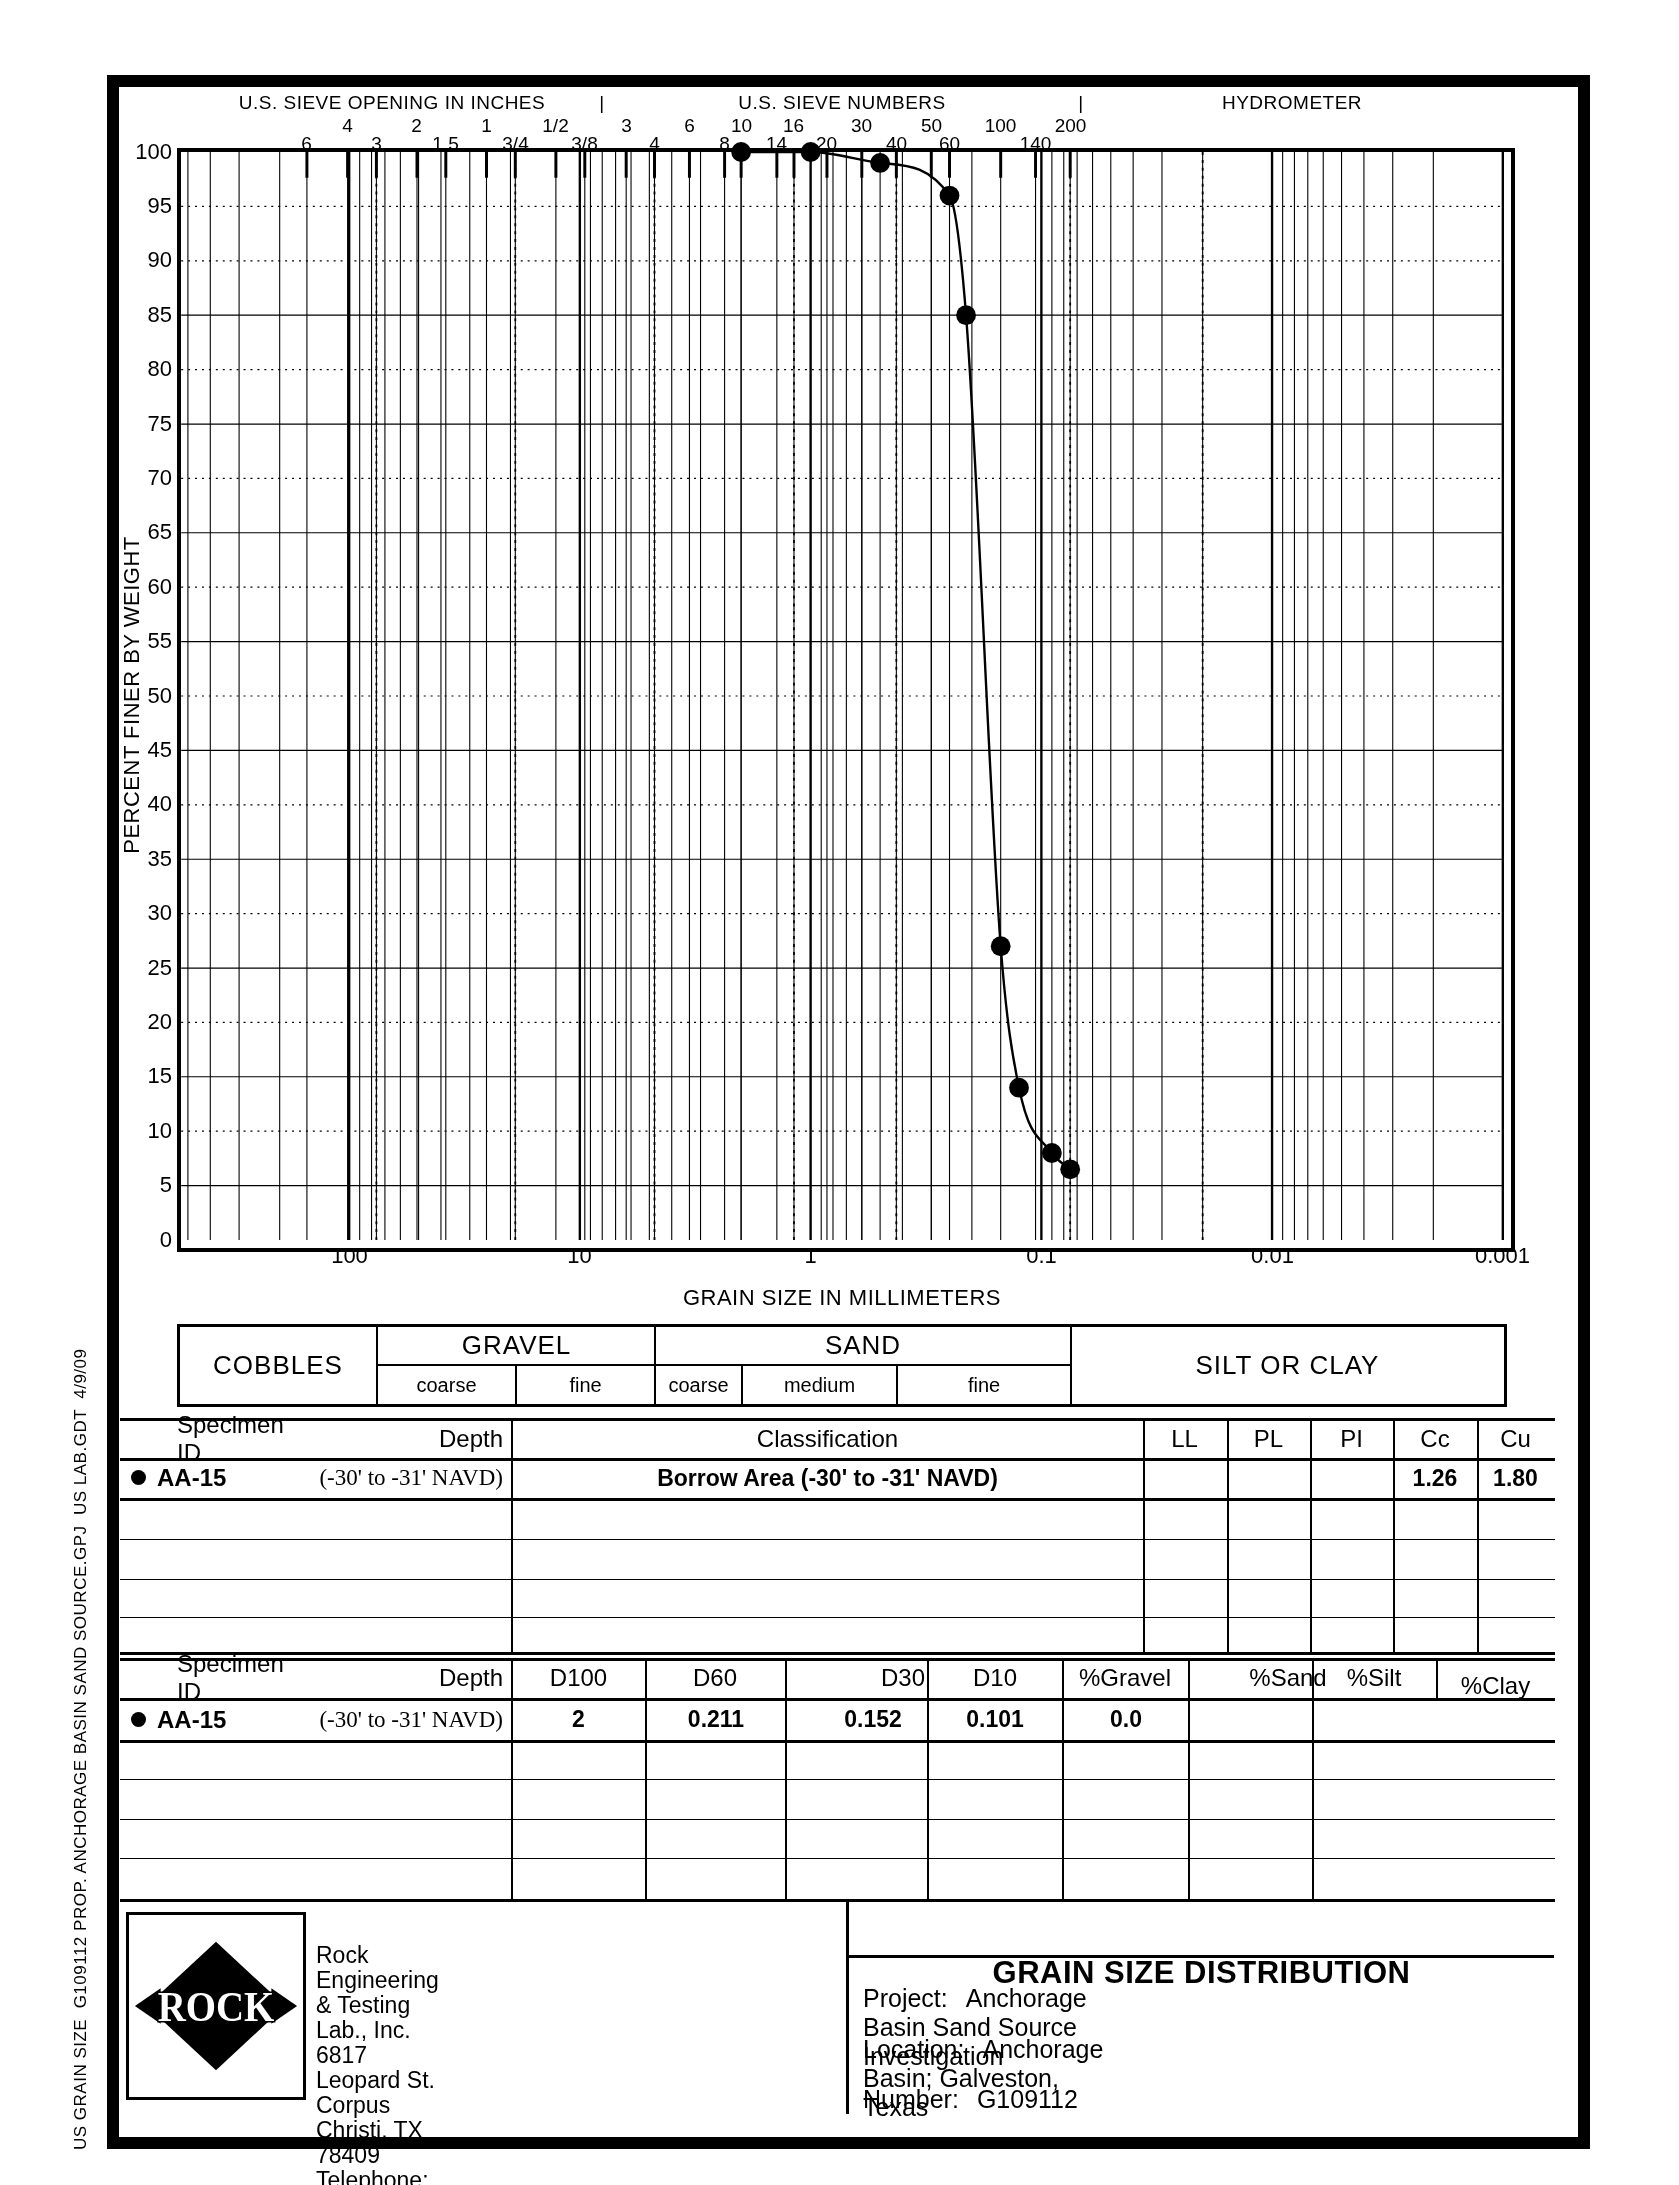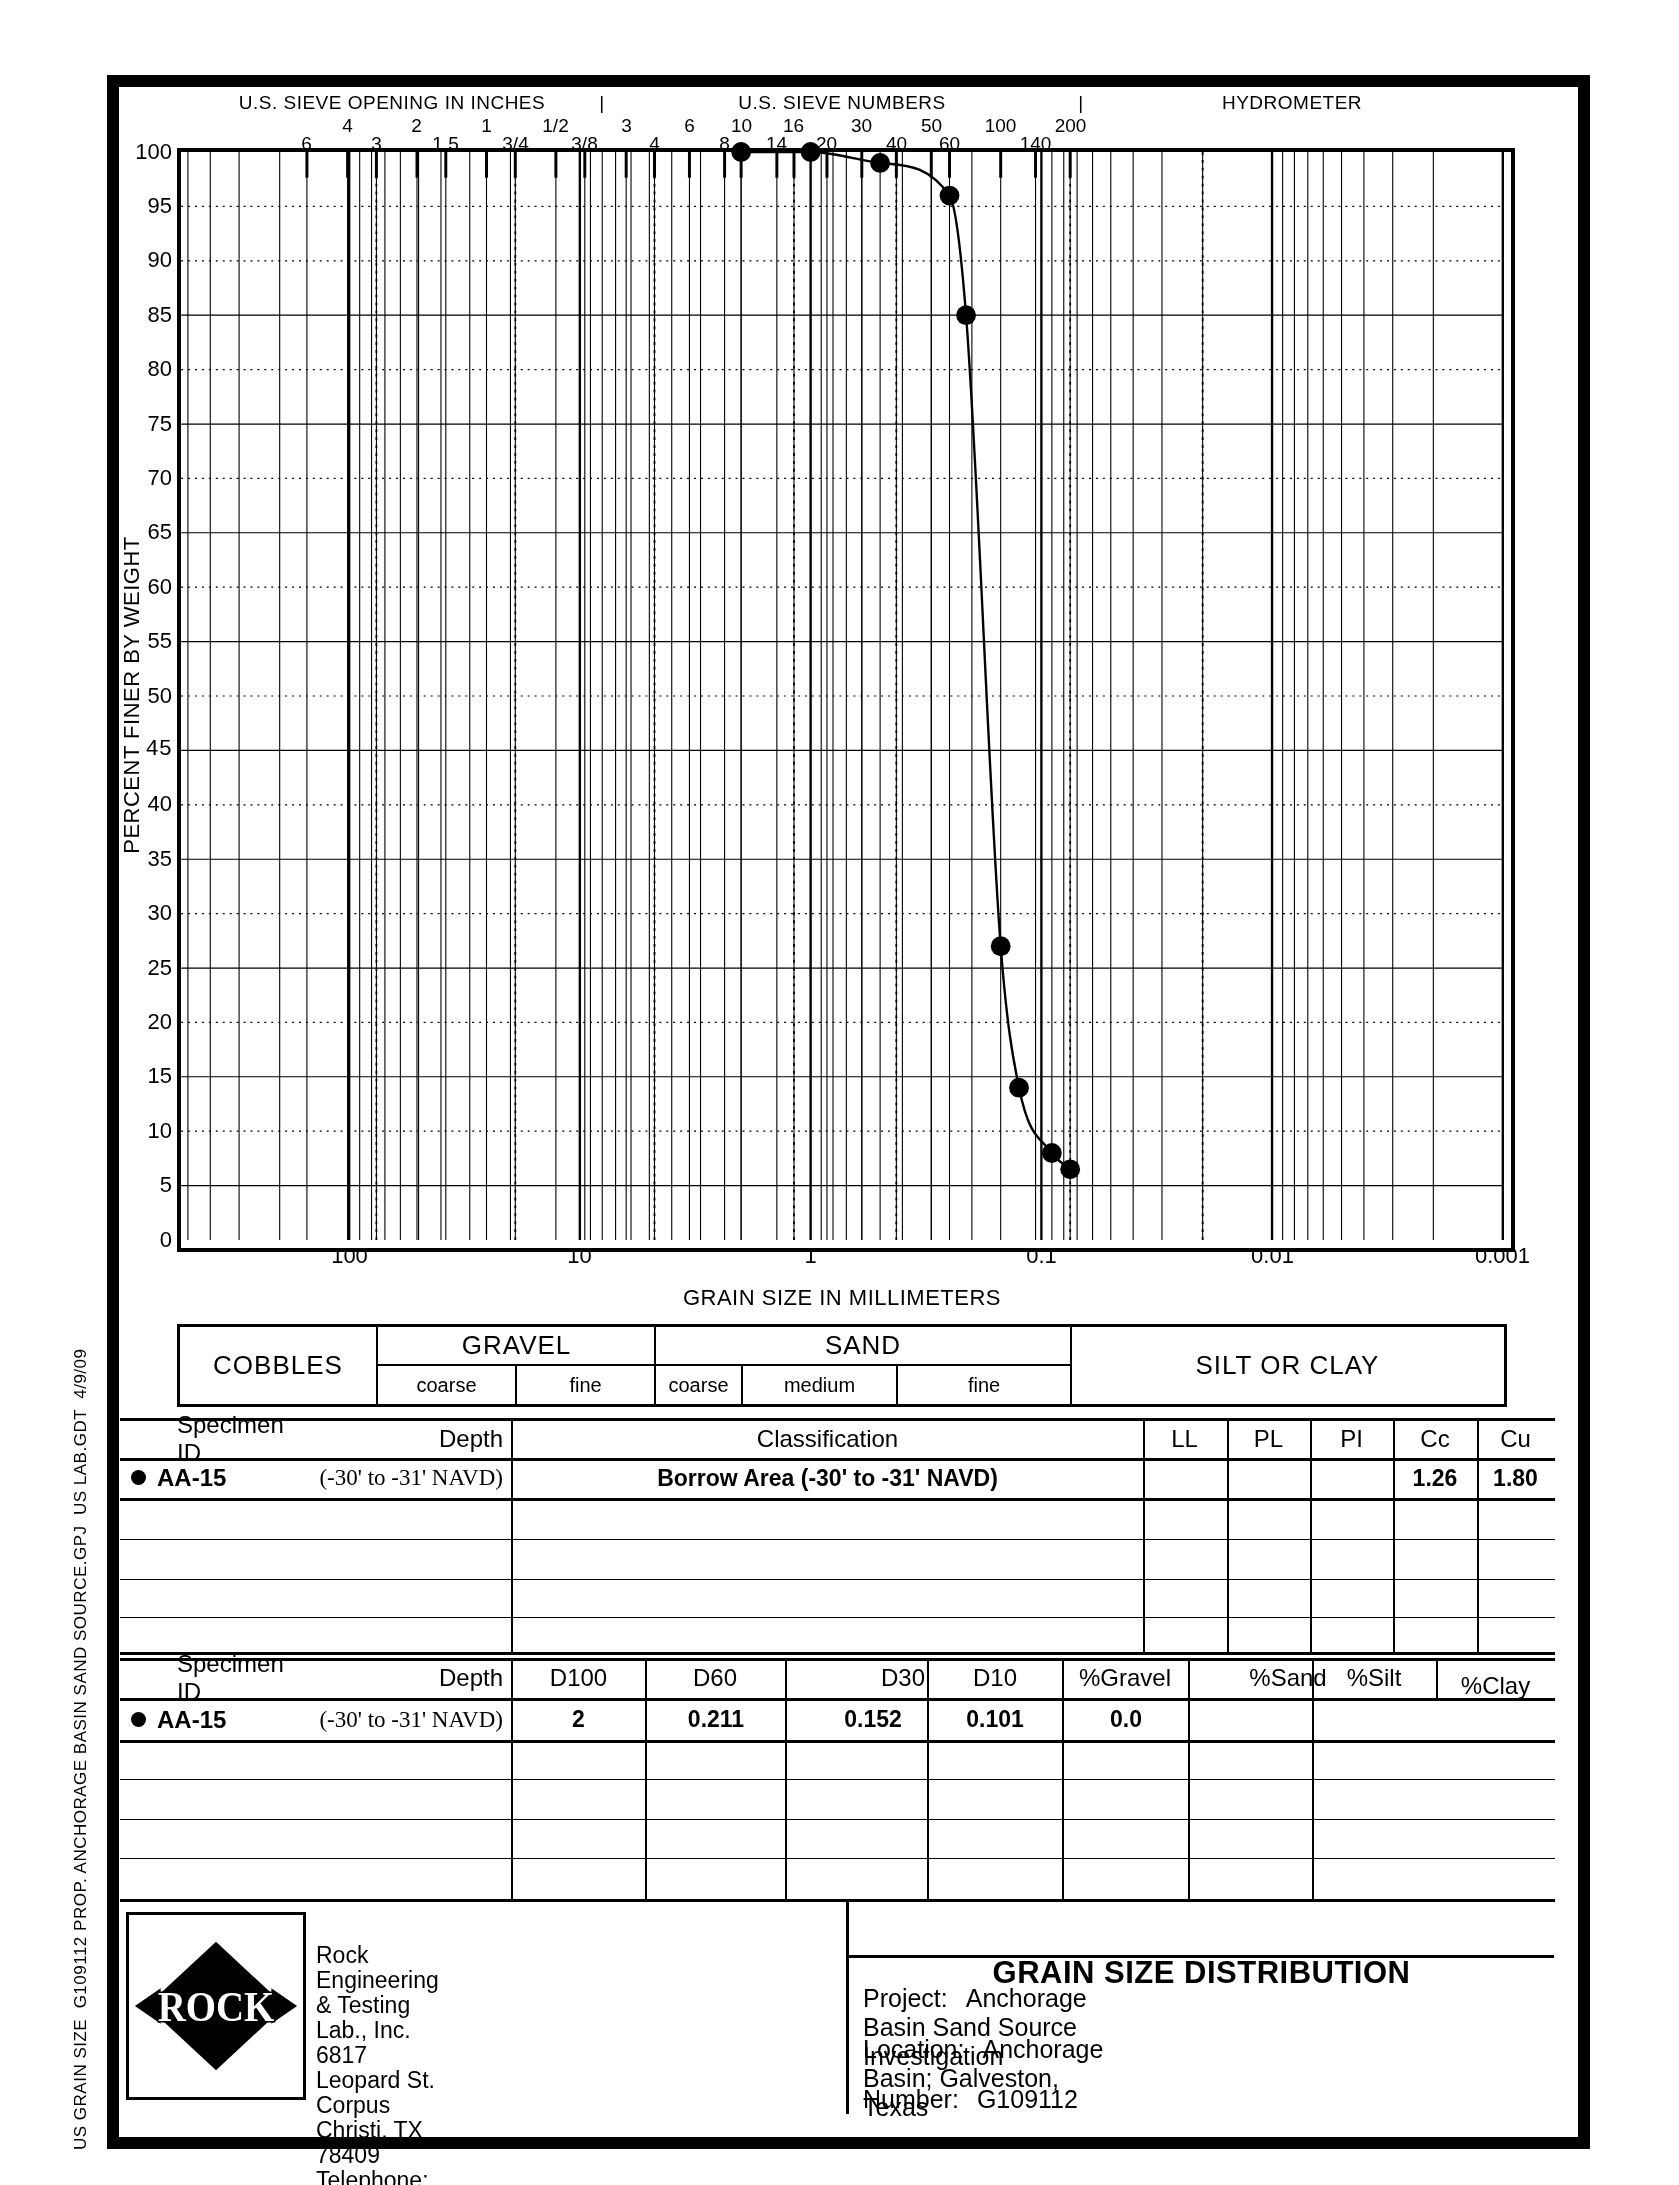--- a/index.html
+++ b/index.html
@@ -50,21 +50,21 @@
   <div class="abs" id="labels-layer" style="left:0;top:0;">
       <div class="abs ytick" style="left: 122px; top: 1227px; width: 50px; line-height: 26px;">0</div>
       <div class="abs ytick" style="left: 122px; top: 1172px; width: 50px; line-height: 26px;">5</div>
       <div class="abs ytick" style="left: 122px; top: 1118px; width: 50px; line-height: 26px;">10</div>
       <div class="abs ytick" style="left: 122px; top: 1063px; width: 50px; line-height: 26px;">15</div>
       <div class="abs ytick" style="left: 122px; top: 1009px; width: 50px; line-height: 26px;">20</div>
       <div class="abs ytick" style="left: 122px; top: 955px; width: 50px; line-height: 26px;">25</div>
       <div class="abs ytick" style="left: 122px; top: 900px; width: 50px; line-height: 26px;">30</div>
       <div class="abs ytick" style="left: 122px; top: 846px; width: 50px; line-height: 26px;">35</div>
       <div class="abs ytick" style="left: 122px; top: 791px; width: 50px; line-height: 26px;">40</div>
-      <div class="abs ytick" style="left: 122px; top: 737px; width: 50px; line-height: 26px; font-family: Liberation Mono, monospace;">45</div>
+      <div class="abs ytick" style="left: 122px; top: 737px; width: 50px; line-height: 26px;">45</div>
       <div class="abs ytick" style="left: 122px; top: 683px; width: 50px; line-height: 26px;">50</div>
       <div class="abs ytick" style="left: 122px; top: 628px; width: 50px; line-height: 26px;">55</div>
       <div class="abs ytick" style="left: 122px; top: 574px; width: 50px; line-height: 26px;">60</div>
       <div class="abs ytick" style="left: 122px; top: 519px; width: 50px; line-height: 26px;">65</div>
       <div class="abs ytick" style="left: 122px; top: 465px; width: 50px; line-height: 26px;">70</div>
       <div class="abs ytick" style="left: 122px; top: 411px; width: 50px; line-height: 26px;">75</div>
       <div class="abs ytick" style="left: 122px; top: 356px; width: 50px; line-height: 26px;">80</div>
       <div class="abs ytick" style="left: 122px; top: 302px; width: 50px; line-height: 26px;">85</div>
       <div class="abs ytick" style="left: 122px; top: 247px; width: 50px; line-height: 26px;">90</div>
       <div class="abs ytick" style="left: 122px; top: 193px; width: 50px; line-height: 26px;">95</div>

